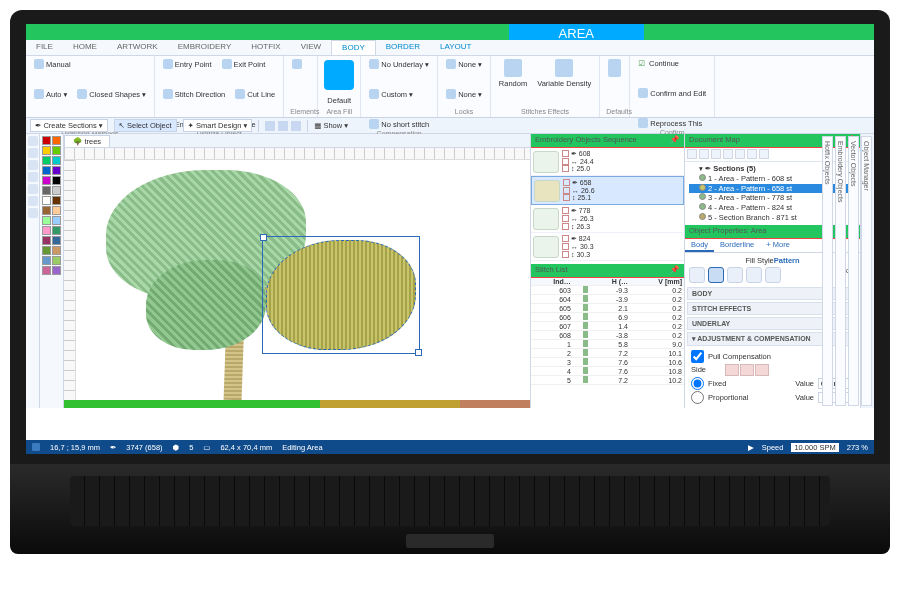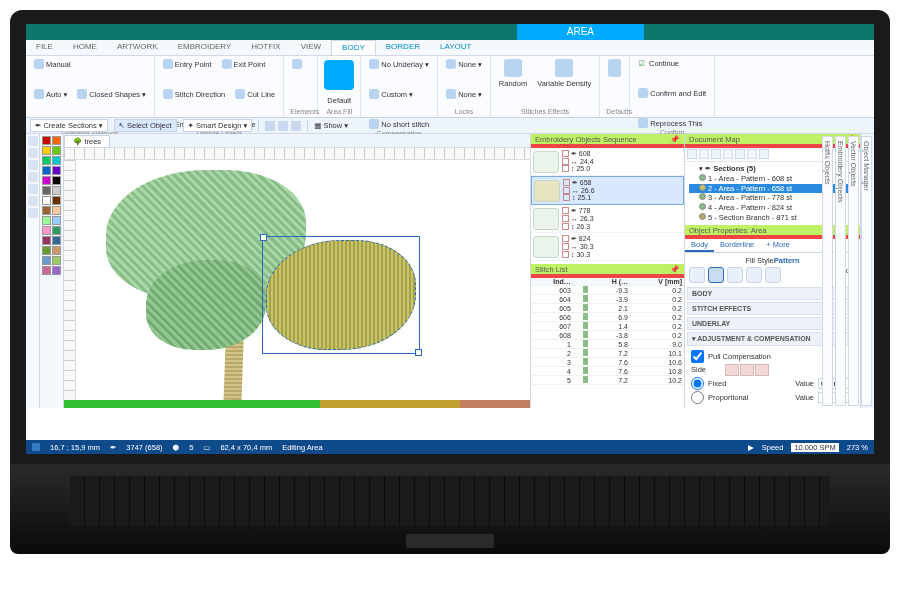--- a/index.html
+++ b/index.html
@@ -13,21 +13,21 @@
 
 
 .titlebar { height: 18px; background: #0f4a8a; color: #fff; display: flex; align-items: center; padding: 0 4px; font-size: 8px; }
 .titlebar .qat { display: flex; gap: 4px; }
 .titlebar .qat span { width: 10px; height: 10px; background: #2a6ab8; border-radius: 2px; }
 .titlebar .title { flex: 1; text-align: center; opacity: .9; }
 .titlebar .winbtns { display: flex; gap: 4px; }
 .titlebar .winbtns span { width: 14px; text-align: center; }
 
 
-.ribbon-tabs { height: 16px; background: #0f766e; display: flex; font-size: 10px; color: #cde; }
+.ribbon-tabs { height: 16px; background: #22c55e; display: flex; font-size: 13px; color: #cde; }
 .ribbon-tabs .tab { padding: 2px 10px; cursor: pointer; }
 .ribbon-tabs .tab.contextlabel { background: #00aaff; color: #fff; margin-left: auto; margin-right: 230px; padding: 2px 50px; }
 .ribbon-tabs2 { height: 16px; background: #f5f8fc; display: flex; font-size: 8px; color: #666; border-bottom: 1px solid #d0d8e8; }
 .ribbon-tabs2 .tab { padding: 2px 10px; cursor: pointer; }
 .ribbon-tabs2 .tab.active { background: #fff; color: #2a6ab8; border: 1px solid #d0d8e8; border-bottom: none; }
 .ribbon-tabs2 .tab.ctx { color: #0088cc; }
 
 
 .ribbon { height: 62px; background: #fafcff; border-bottom: 1px solid #c8d4e6; display: flex; font-size: 7.5px; }
 .ribbon .group { border-right: 1px solid #e0e6f0; padding: 2px 6px; display: flex; flex-direction: column; justify-content: space-between; }
@@ -70,21 +70,21 @@
 .crown3-handles::before { left: -3px; top: -3px; }
 .crown3-handles::after { right: -3px; bottom: -3px; }
 .trunk { position: absolute; left: 150px; top: 100px; width: 18px; height: 140px; background: repeating-linear-gradient(#d4c48a 0 2px, #b8a86a 2px 4px); transform: rotate(2deg); }
 .branch1 { position: absolute; left: 140px; top: 130px; width: 70px; height: 10px; background: repeating-linear-gradient(90deg, #d4c48a 0 2px, #b8a86a 2px 4px); transform: rotate(-35deg); }
 .branch2 { position: absolute; left: 160px; top: 140px; width: 80px; height: 10px; background: repeating-linear-gradient(90deg, #d4c48a 0 2px, #b8a86a 2px 4px); transform: rotate(20deg); }
 .stitch-bar { height: 8px; background: linear-gradient(90deg, #30c030 0 55%, #c0a030 55% 85%, #c08060 85%); }
 
 
 .right-panels { width: 330px; display: flex; }
 .mid-panels { width: 154px; display: flex; flex-direction: column; border-left: 1px solid #d0d8e8; }
-.panel-title { height: 14px; background: #bef264; border-bottom: 4px solid #ef4444; padding: 1px 4px; font-size: 7.5px; color: #555; display: flex; justify-content: space-between; }
+.panel-title { height: 14px; background: #22c55e; border-bottom: 1px solid #ef4444; padding: 1px 4px; font-size: 7.5px; color: #555; display: flex; justify-content: space-between; }
 .obj-seq { flex: 0 0 130px; overflow: hidden; }
 .obj-seq .item { display: flex; align-items: center; gap: 3px; padding: 2px; border-bottom: 1px solid #eef2f8; font-size: 7px; }
 .obj-seq .item.sel { background: #d8e8ff; border: 1px solid #7aaae0; }
 .obj-seq .thumb { width: 26px; height: 22px; background: #eaf4ea; border: 1px solid #c8d8c8; border-radius: 3px; }
 .obj-seq .thumb.olive { background: #e8e4c0; }
 .obj-seq .meta { display: flex; flex-direction: column; gap: 0; line-height: 1.1; }
 .obj-seq .meta span { display: flex; gap: 2px; }
 .obj-seq .mi { width: 7px; height: 7px; border: 1px solid #c88; }
 .stitch-list { flex: 1; font-size: 7px; overflow: hidden; }
 .stitch-list table { width: 100%; border-collapse: collapse; }

